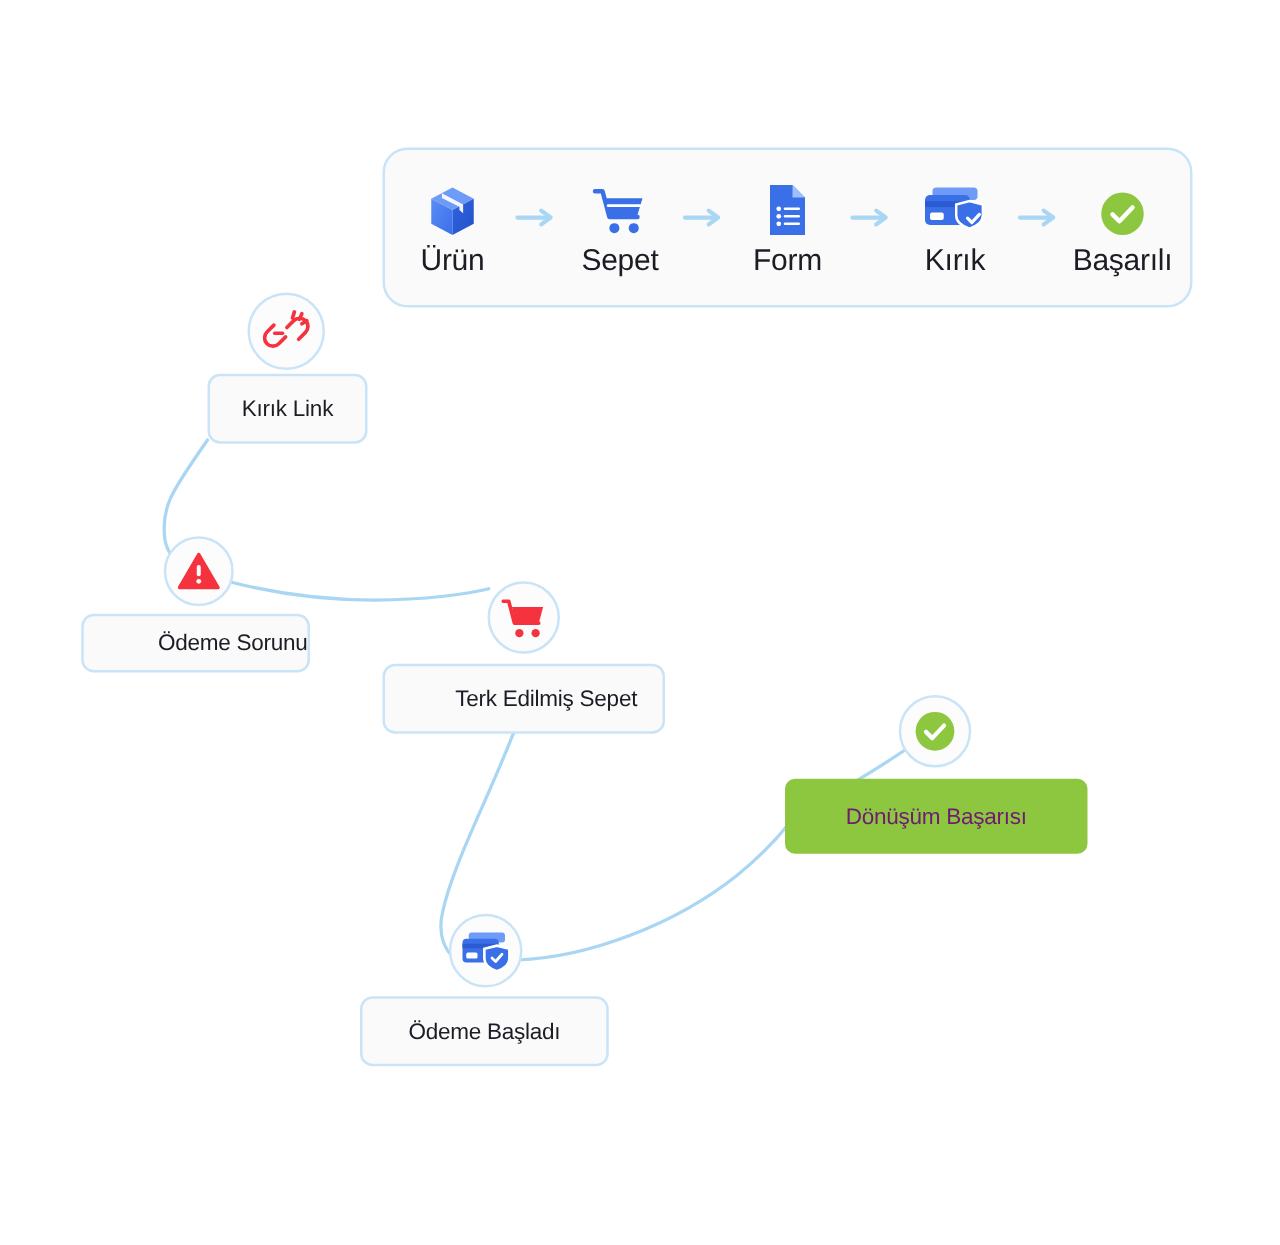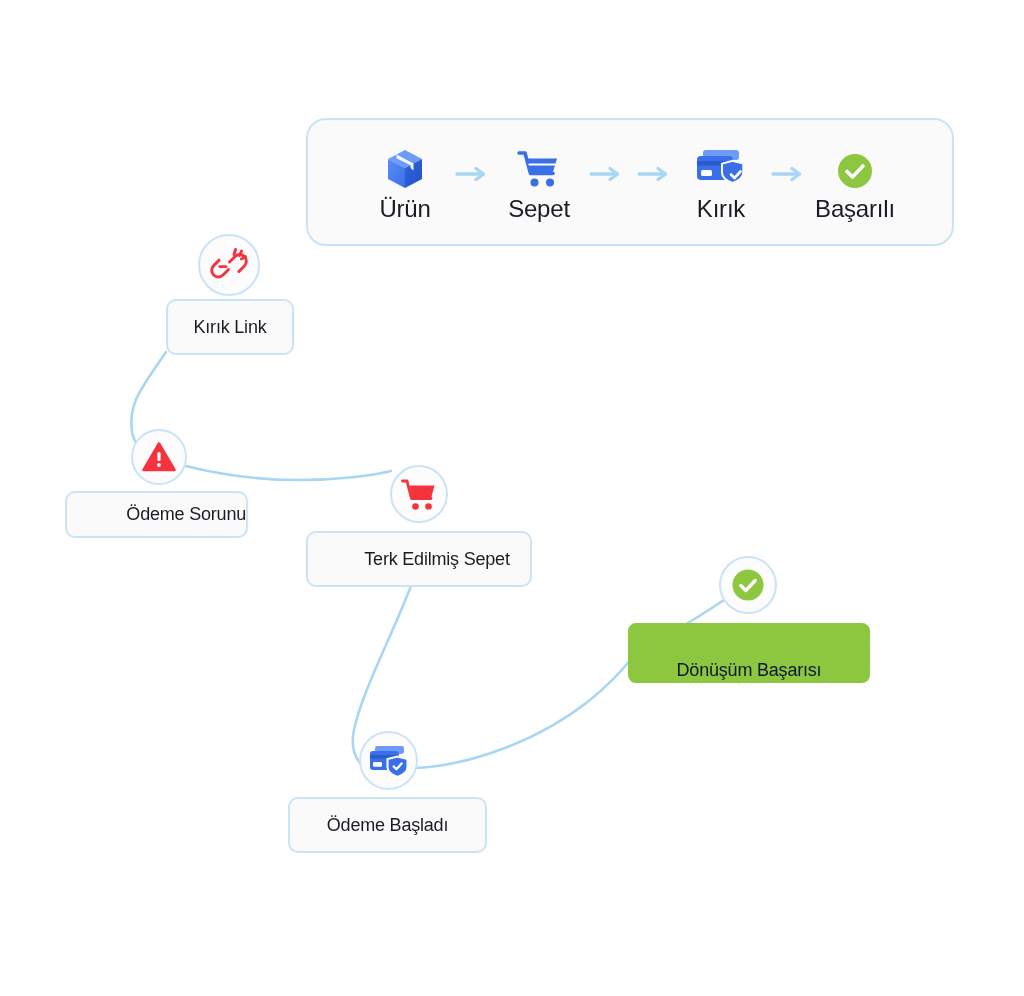--- a/index.html
+++ b/index.html
@@ -117,23 +117,22 @@
     justify-content: center;
     z-index: 3;
     font-size: 18px;
     color: #1c1c25;
     letter-spacing: -0.2px;
     white-space: nowrap;
   }
   .node-label.success {
     background: #8dc63f;
     border-color: #8dc63f;
-    color: #0f172a;
+    color: #701a75;
     border-radius: 8px;
-    align-items: flex-end;
   }
 </style>
 </head>
 <body>
 
 <div id="canvas">
 
   <svg id="connectors" viewBox="0 0 1024 996">
     <g fill="none" stroke="#a9d6f2" stroke-width="2.6" stroke-linecap="round">
 
@@ -194,20 +193,33 @@
         <div class="step-label">Sepet</div>
       </div>
 
       <div class="funnel-arrow">
         <svg width="34" height="18" viewBox="0 0 34 18">
           <path d="M2 9 L25 9" stroke="#a9d6f2" stroke-width="3.4" stroke-linecap="round" fill="none"></path>
           <path d="M21 3.5 L28.5 9 L21 14.5" stroke="#a9d6f2" stroke-width="3.4" stroke-linecap="round" stroke-linejoin="round" fill="none"></path>
         </svg>
       </div>
 
+      <div class="funnel-step">
+        <div class="step-icon">
+          <svg width="34" height="44" viewBox="0 0 34 44">
+            <path d="M3 2 L21 2 L31 12 L31 42 L3 42 Z" fill="#3a6fe8"></path>
+            <path d="M21 2 L31 12 L21 12 Z" fill="#9cc0fb"></path>
+            <circle cx="10" cy="21" r="1.9" fill="#ffffff"></circle>
+            <circle cx="10" cy="27" r="1.9" fill="#ffffff"></circle>
+            <circle cx="10" cy="33" r="1.9" fill="#ffffff"></circle>
+            <path d="M15 21 L26 21 M15 27 L26 27 M15 33 L26 33" stroke="#ffffff" stroke-width="2.1" stroke-linecap="round"></path>
+          </svg>
+        </div>
+        <div class="step-label">Form</div>
+      </div>
 
       <div class="funnel-arrow">
         <svg width="34" height="18" viewBox="0 0 34 18">
           <path d="M2 9 L25 9" stroke="#a9d6f2" stroke-width="3.4" stroke-linecap="round" fill="none"></path>
           <path d="M21 3.5 L28.5 9 L21 14.5" stroke="#a9d6f2" stroke-width="3.4" stroke-linecap="round" stroke-linejoin="round" fill="none"></path>
         </svg>
       </div>
 
       <div class="funnel-step">
         <div class="step-icon">

